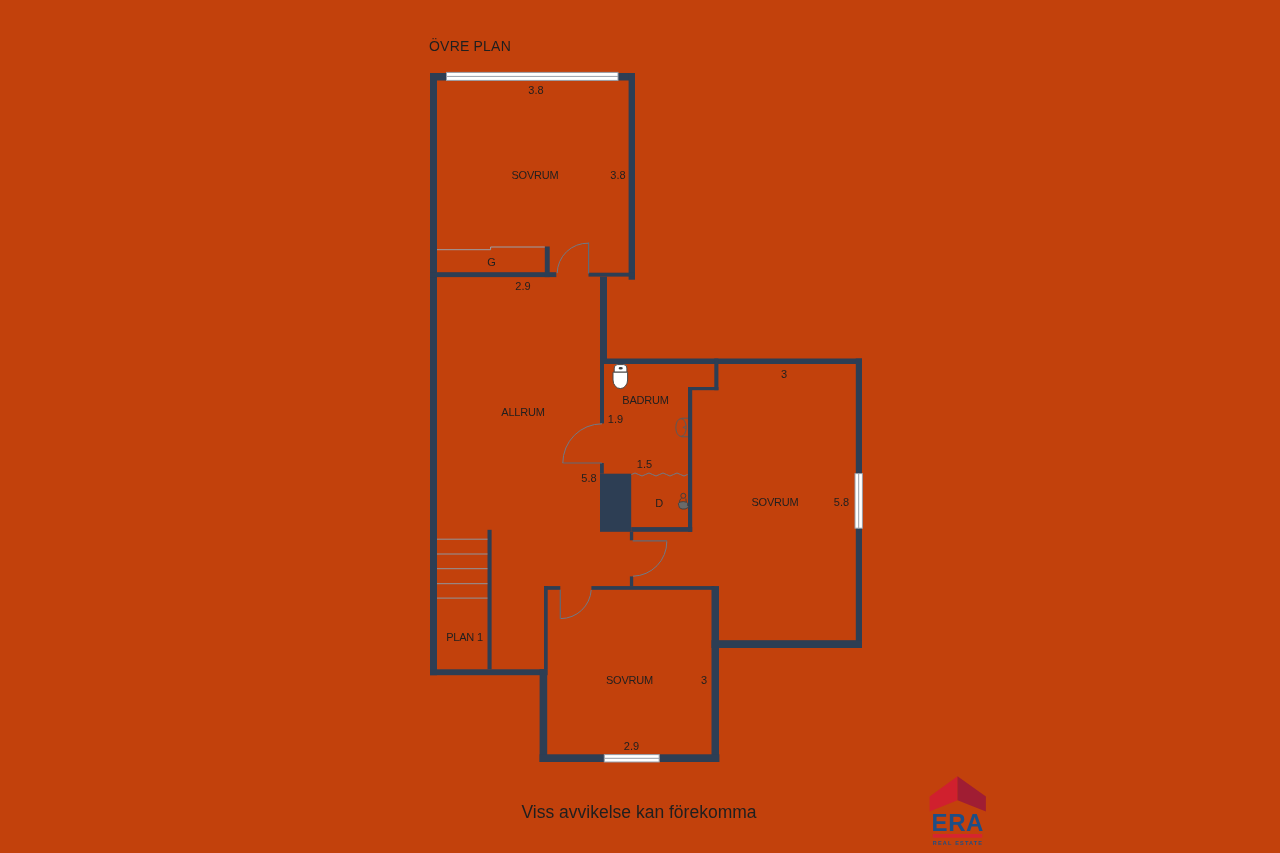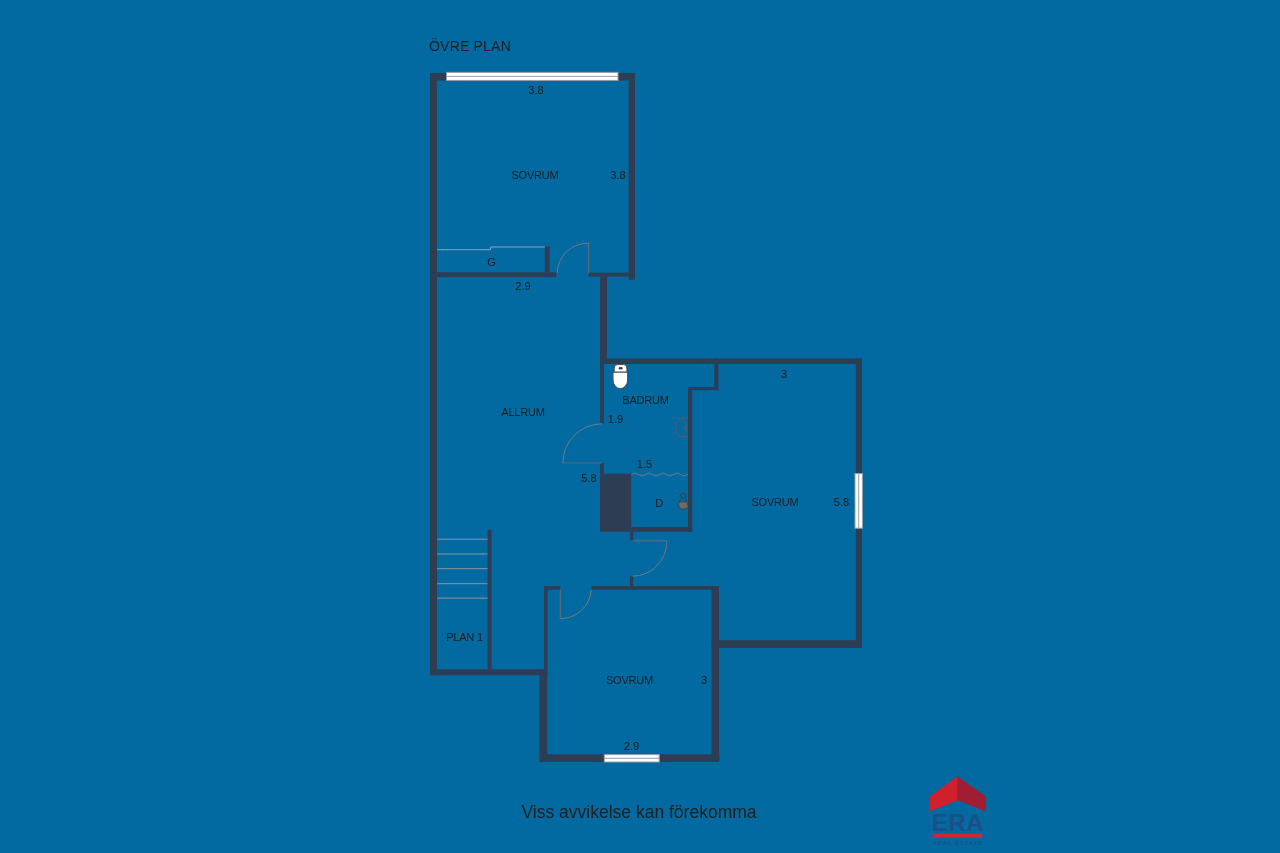--- a/index.html
+++ b/index.html
@@ -1,16 +1,16 @@
 <!DOCTYPE html>
 <html><head>
 <meta charset="utf-8">
 <style>
   html,body{margin:0;padding:0;background:#ffffff;-webkit-font-smoothing:antialiased;}
-  .page{position:relative;width:1280px;height:853px;background:#0369a1;overflow:hidden;}
+  .page{position:relative;width:1280px;height:853px;background:#c2410c;overflow:hidden;}
   svg{position:absolute;left:0;top:0;}
   text{font-family:"Liberation Sans", sans-serif;fill:#1f1f1f;}
   .lbl{font-size:11px;letter-spacing:-0.2px;}
   .dim{font-size:11px;}
   .ttl{font-size:14px;letter-spacing:0.2px;}
 </style>
 </head>
 <body>
 <div class="page">
 <svg width="1280" height="853" viewBox="0 0 1280 853">

